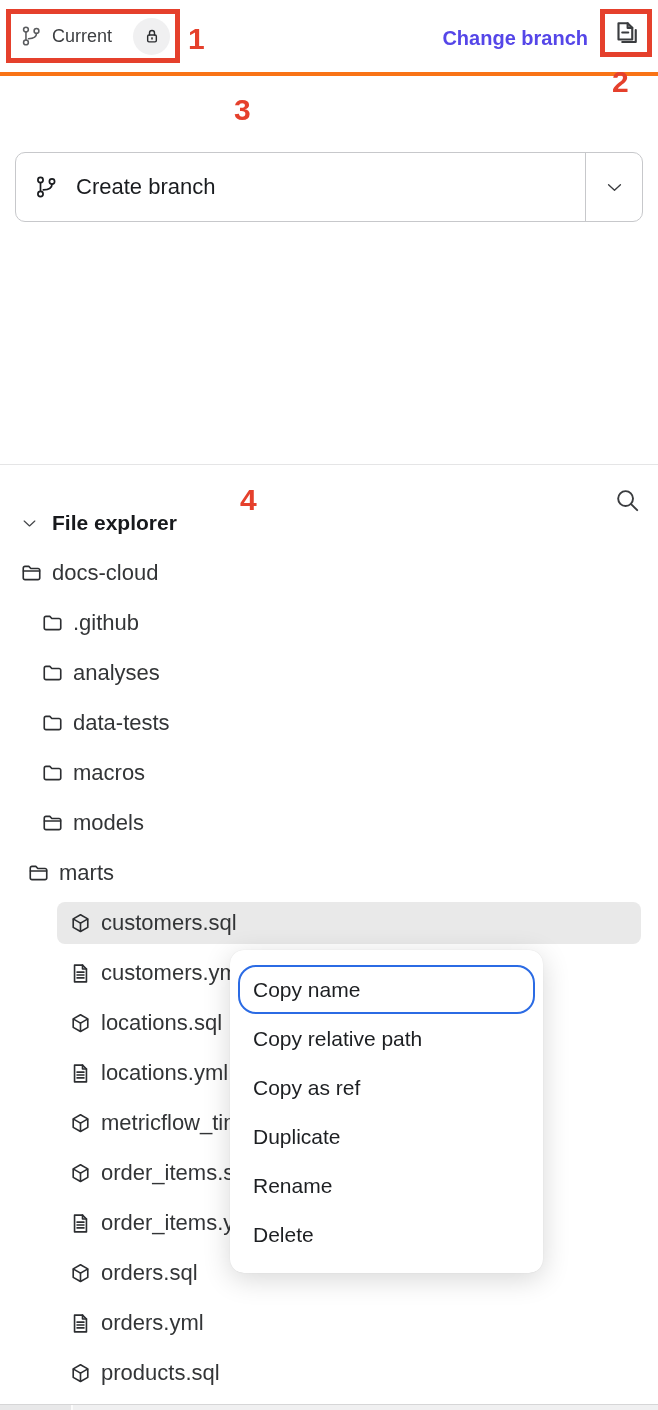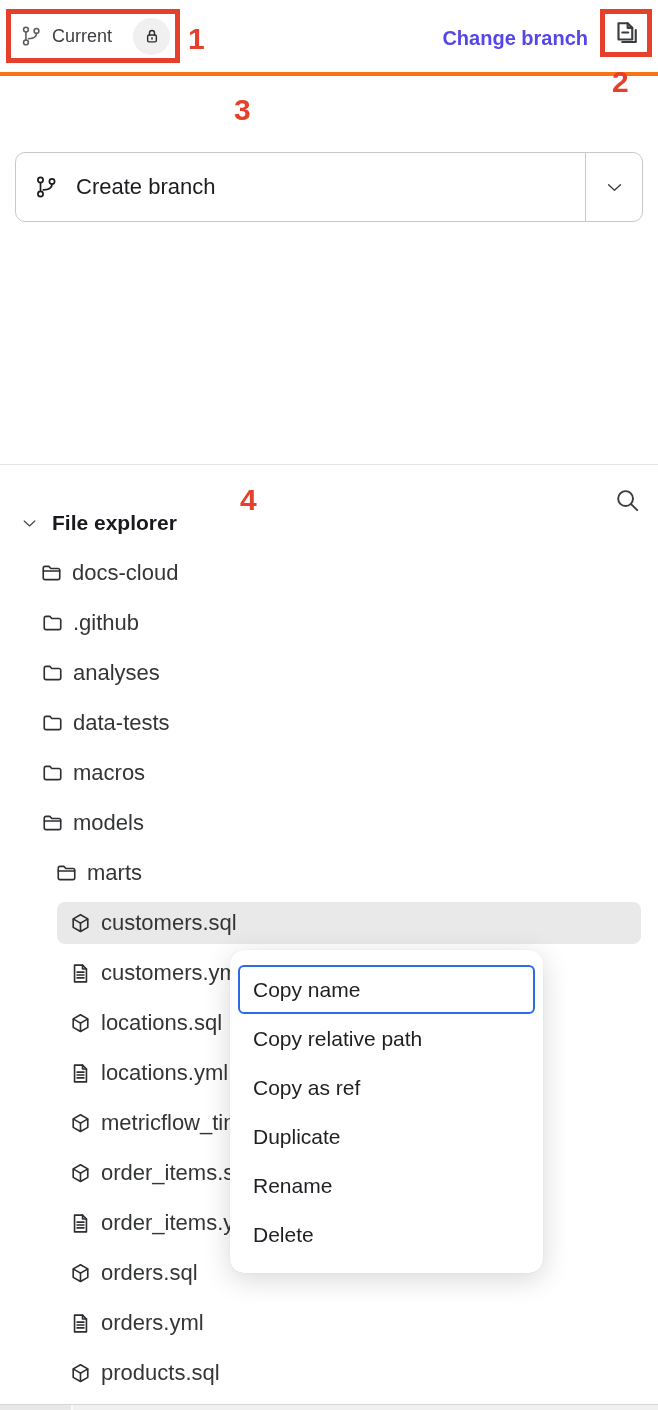--- a/index.html
+++ b/index.html
@@ -39,28 +39,28 @@
 
   .section-divider { position:absolute; left:0; top:464px; width:658px; height:1px; background:#e5e5e6; }
 
   
   .tree { position:absolute; left:0; top:548px; width:658px; }
   .tree-row { position:relative; height:50px; display:flex; align-items:center; font-size:22px; color:#333537; cursor:pointer; white-space:nowrap; }
   .tree-row .sel-bg { position:absolute; left:57px; top:4px; width:584px; height:42px; background:var(--selected-bg); border-radius:8px; }
   .tree-row .row-inner { position:relative; display:flex; align-items:center; }
   .tree-row .tree-icon { display:flex; color:#2c2e31; }
   .tree-row .tree-label { margin-left:9px; }
-  .indent-0 { padding-left:40px; }
+  .indent-0 { padding-left:20px; }
   .indent-1 { padding-left:41px; }
-  .indent-2 { padding-left:55px; }
+  .indent-2 { padding-left:27px; }
   .indent-3 { padding-left:69px; }
 
   
   .context-menu { position:absolute; left:230px; top:950px; width:313px; height:323px; background:#fff; border-radius:14px; box-shadow:0 6px 28px rgba(0,0,0,.16), 0 0 1px rgba(0,0,0,.12); padding:15px 8px 14px 8px; z-index:10; }
-  .menu-item { height:49px; display:flex; align-items:center; padding-left:13px; font-size:21px; color:#1d1f22; border:2.5px solid transparent; border-radius:6px; cursor:pointer; }
+  .menu-item { height:49px; display:flex; align-items:center; padding-left:13px; font-size:21px; color:#1d1f22; border:2.5px solid transparent; border-radius:18px; cursor:pointer; }
   .menu-item.focused { border-color:var(--focus-blue); }
 
   
   .bottom-strip { position:absolute; left:0; top:1404px; width:658px; height:6px; border-top:1px solid #d6d6d7; display:flex; }
   .bs-left { width:71px; background:#e8e8e9; }
   .bs-gap { width:2px; background:#fbfbfb; }
   .bs-right { flex:1; background:#f0f0f1; }
 
   svg { display:block; }
 </style>

